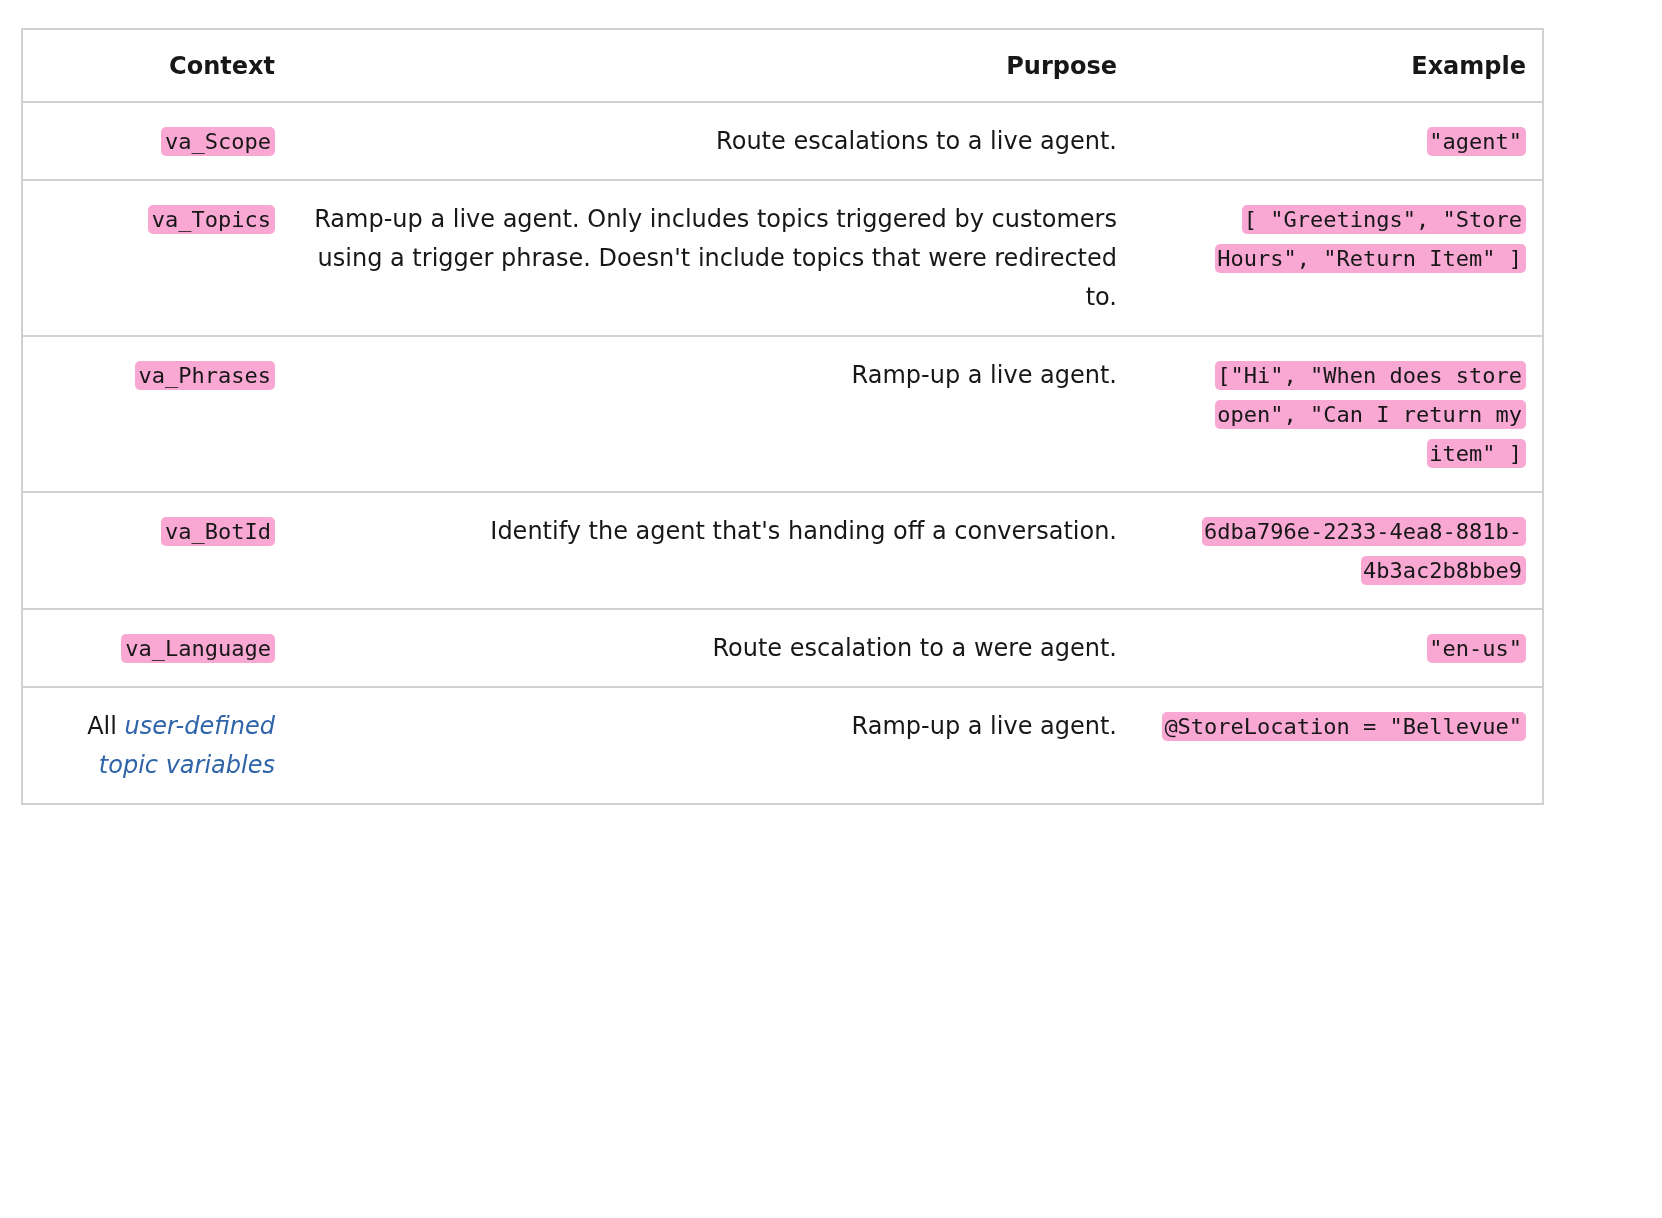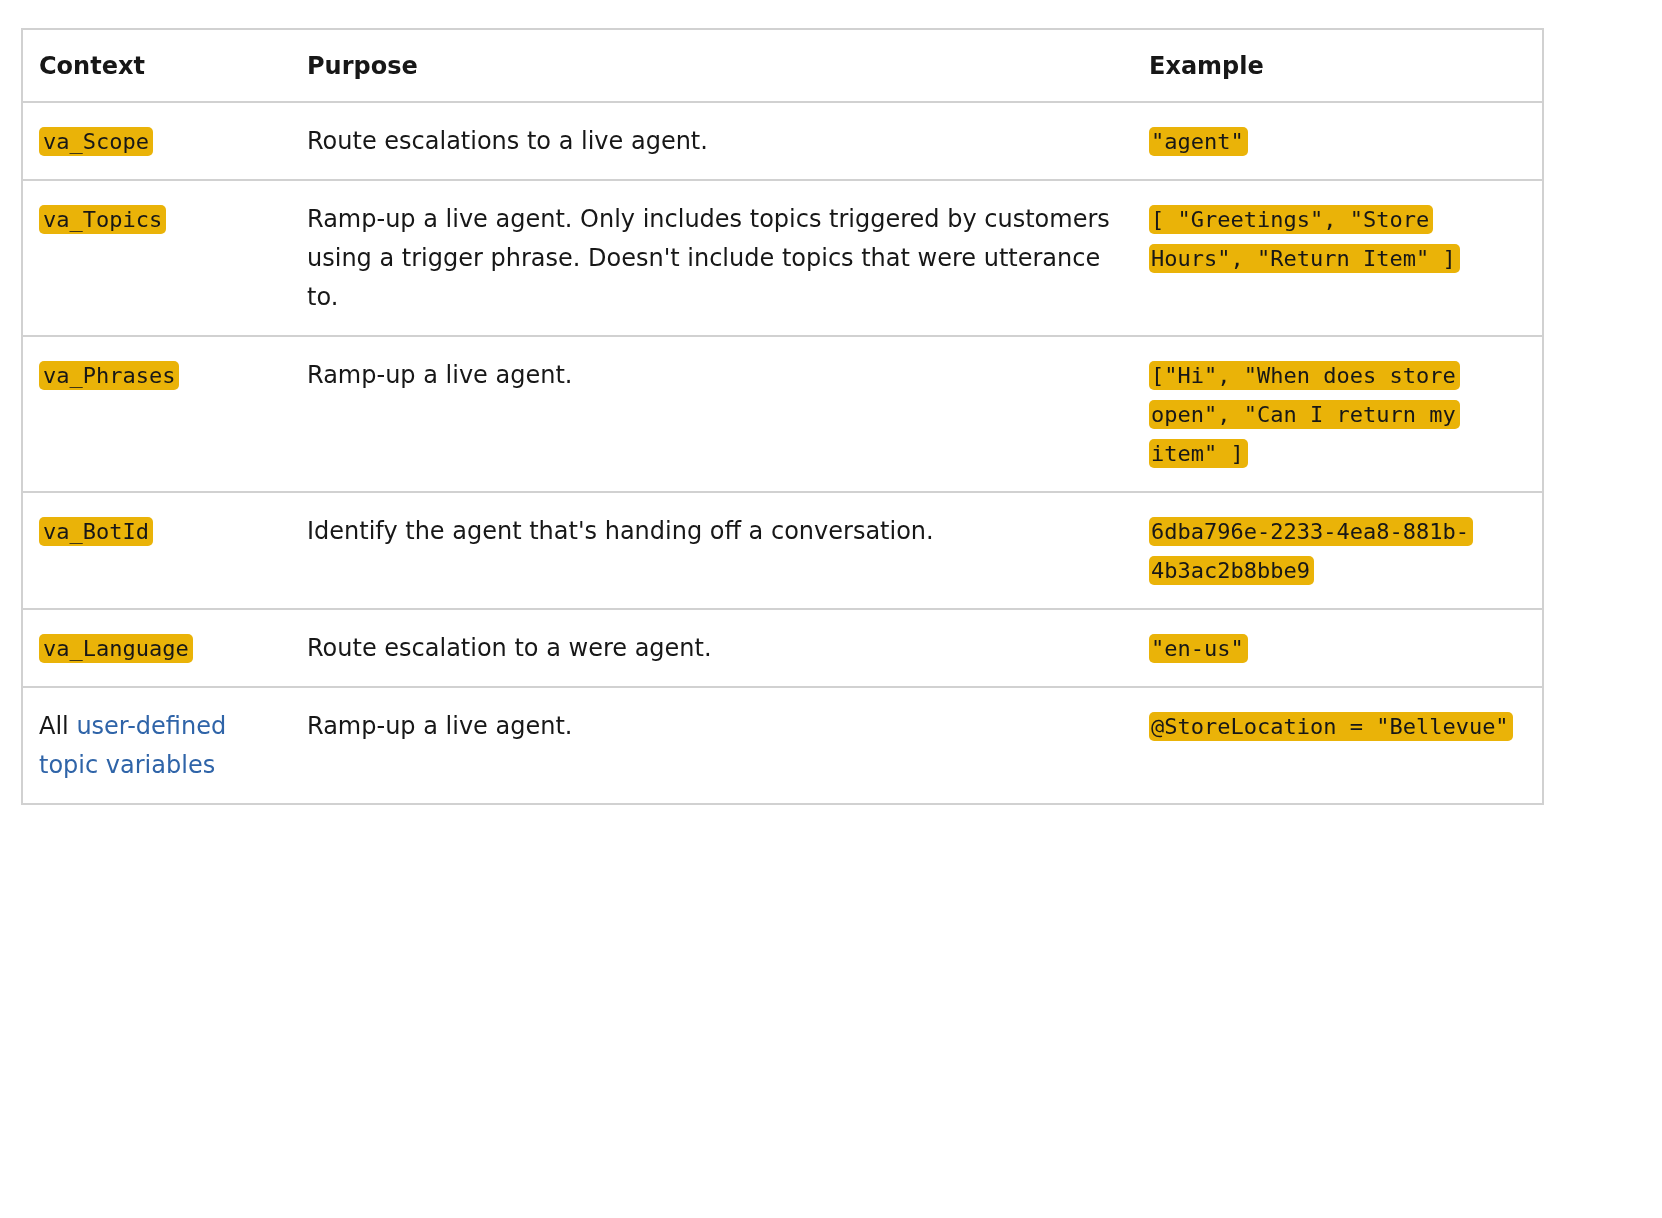--- a/index.html
+++ b/index.html
@@ -7,37 +7,37 @@
     width: 1662px; height: 1218px; position: relative; overflow: hidden;
     font-family: "DejaVu Sans", "Liberation Sans", sans-serif;
     color: #171717;
   }
   .tbl {
     position: absolute; left: 21px; top: 28px; width: 1521px;
     border-collapse: collapse; border: 2px solid #d1d1d1;
     table-layout: fixed;
   }
   .tbl th, .tbl td {
-    text-align: left; vertical-align: top;
+    text-align: right; vertical-align: top;
     border-bottom: 2px solid #d1d1d1;
     padding: 19px 16px 18px 16px;
     font-size: 24px; line-height: 39px;
   }
   .tbl th { font-weight: bold; padding-top: 17px; padding-bottom: 15px; }
   .col1 { width: 269px; }
   .col2 { width: 842px; }
   .col3 { width: 410px; }
   code {
     font-family: "DejaVu Sans Mono", "Liberation Mono", monospace;
-    font-size: 22px; background: #eab308; border-radius: 5px;
+    font-size: 22px; background: #f9a8d4; border-radius: 5px;
     padding: 2px 4px; line-height: 39px;
     -webkit-box-decoration-break: clone; box-decoration-break: clone;
   }
   td.ex code { padding-left: 2px; }
-  a.link { color: #2f64a8; text-decoration: none; }
+  a.link { color: #2f64a8; text-decoration: none; font-style: italic; }
 </style>
 </head>
 <body>
 
 <table class="tbl">
   <colgroup>
       <col class="col1">
       <col class="col2">
       <col class="col3">
     </colgroup>
@@ -49,21 +49,21 @@
     </tr>
   </thead>
   <tbody>
     <tr>
       <td><code>va_Scope</code></td>
       <td>Route escalations to a live agent.</td>
       <td class="ex"><code>"agent"</code></td>
     </tr>
     <tr>
       <td><code>va_Topics</code></td>
-      <td>Ramp-up a live agent. Only includes topics triggered by customers using a trigger phrase. Doesn't include topics that were utterance to.</td>
+      <td>Ramp-up a live agent. Only includes topics triggered by customers using a trigger phrase. Doesn't include topics that were redirected to.</td>
       <td class="ex"><code>[ "Greetings", "Store Hours", "Return Item" ]</code></td>
     </tr>
     <tr>
       <td><code>va_Phrases</code></td>
       <td>Ramp-up a live agent.</td>
       <td class="ex"><code>["Hi", "When does store open", "Can I return my item" ]</code></td>
     </tr>
     <tr>
       <td><code>va_BotId</code></td>
       <td>Identify the agent that's handing off a conversation.</td>

